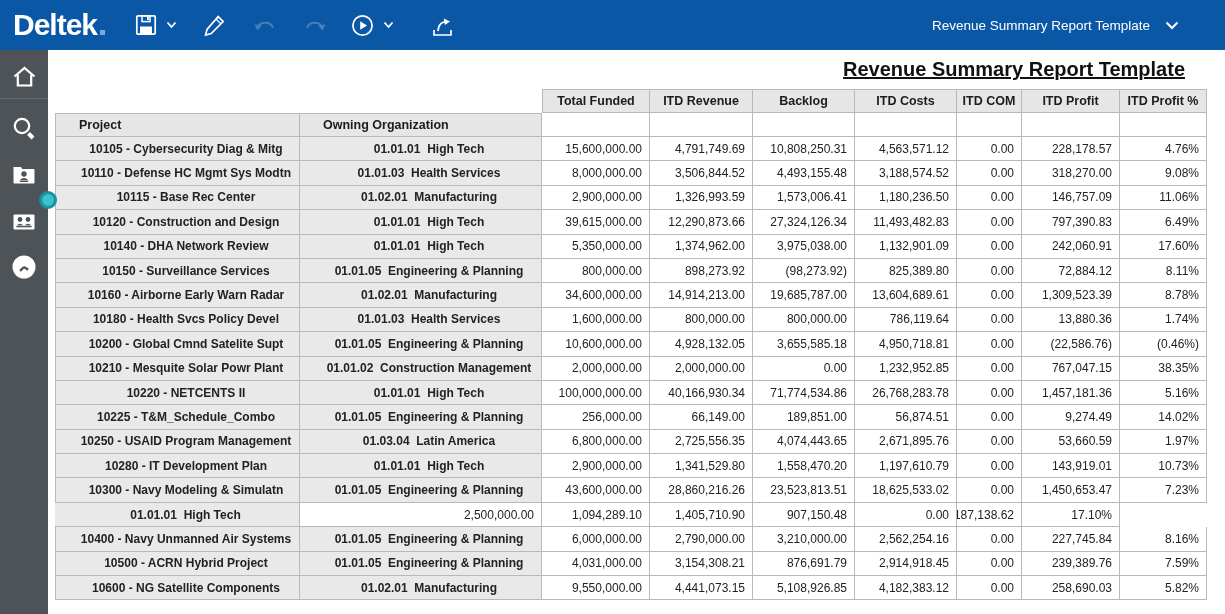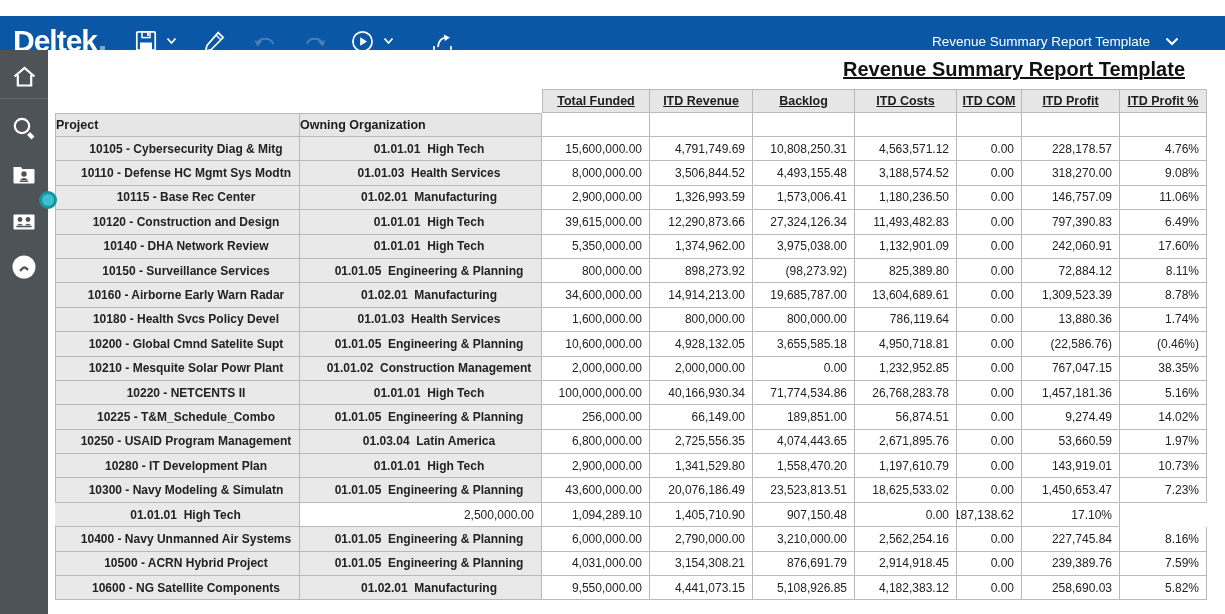--- a/index.html
+++ b/index.html
@@ -1,20 +1,20 @@
 <!DOCTYPE html>
 <html><head>
 <meta charset="utf-8">
 <style>
   * { margin:0; padding:0; box-sizing:border-box; }
   html,body { width:1225px; height:614px; overflow:hidden; background:#fff;
               font-family:"Liberation Sans", sans-serif; }
 
   
-  .topbar { position:absolute; top:16px; left:0; width:1225px; height:50px;
+  .topbar { position:absolute; top:0; left:0; width:1225px; height:50px;
             background:#0a57a6; display:flex; align-items:center; }
   .logo { color:#fff; font-size:30px; font-weight:bold; letter-spacing:-1px;
           margin-left:13px; display:flex; align-items:baseline; }
   .logo-dot { width:5px; height:5px; background:#7fa9d2; display:inline-block; margin-left:3px; }
   .tool { display:flex; align-items:center; justify-content:center; cursor:pointer; }
   .tool svg { display:block; }
   .chev { margin-left:9px; }
   .tb-right { margin-left:auto; margin-right:46px; display:flex; align-items:center;
               gap:15px; color:#fff; font-size:13.5px; cursor:pointer; }
 
@@ -34,23 +34,23 @@
   
   .table { position:absolute; left:7px; top:39px; }
   .grid { display:grid; grid-template-columns:245px 242px 108px 103px 102px 102px 65px 98px 87px; }
   .c { border-right:1px solid #b9b9b9; border-bottom:1px solid #b9b9b9;
        display:flex; align-items:center; font-size:12px; color:#222;
        white-space:pre; overflow:hidden; }
   .hrow .c { height:24px; }
   .brow .c { height:24.4px; }
   .blank { border:none; background:#fff; }
   .hdr { background:#e6e6e6; font-weight:bold; color:#1c1c1c; font-size:12.5px; }
-  .num-h { justify-content:center; border-top:1px solid #b9b9b9;text-decoration:underline; }
+  .num-h { justify-content:center; border-top:1px solid #b9b9b9; }
   .first-col { border-left:1px solid #b9b9b9; }
-  .left-h { justify-content:flex-start; padding-left:0; border-top:1px solid #b9b9b9; }
+  .left-h { justify-content:flex-start; padding-left:23px; border-top:1px solid #b9b9b9; }
   .empty-b { background:#fff; }
   .pcell { background:#e9e9e9; font-weight:bold; justify-content:center;padding-left:17px; }
   .ncell { background:#fff; justify-content:flex-end; padding-right:7px; }
 </style>
 </head>
 <body>
 
 <div class="topbar">
   <div class="logo">
     <span>Deltek</span>
@@ -340,21 +340,21 @@
     <div class="c ncell">1,558,470.20</div>
     <div class="c ncell">1,197,610.79</div>
     <div class="c ncell">0.00</div>
     <div class="c ncell">143,919.01</div>
     <div class="c ncell">10.73%</div>
   </div>
         <div class="grid brow">
     <div class="c pcell first-col">10300 - Navy Modeling &amp; Simulatn</div>
     <div class="c pcell">01.01.05  Engineering &amp; Planning</div>
     <div class="c ncell">43,600,000.00</div>
-    <div class="c ncell">20,076,186.49</div>
+    <div class="c ncell">28,860,216.26</div>
     <div class="c ncell">23,523,813.51</div>
     <div class="c ncell">18,625,533.02</div>
     <div class="c ncell">0.00</div>
     <div class="c ncell">1,450,653.47</div>
     <div class="c ncell">7.23%</div>
   </div>
         <div class="grid brow">
     <div class="c pcell">01.01.01  High Tech</div>
     <div class="c ncell">2,500,000.00</div>
     <div class="c ncell">1,094,289.10</div>

